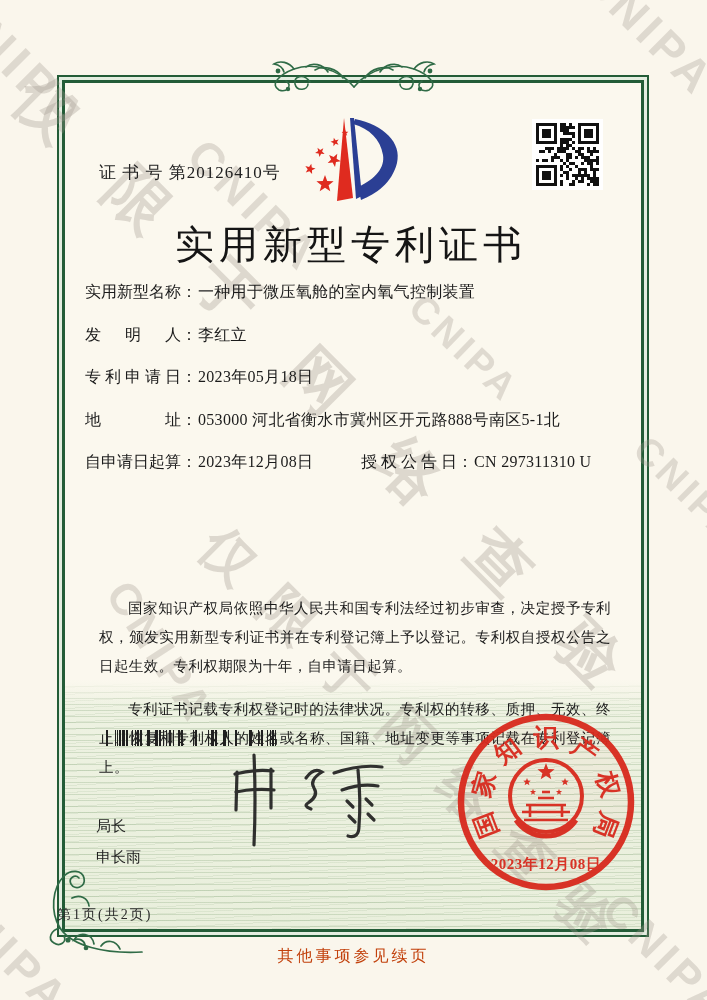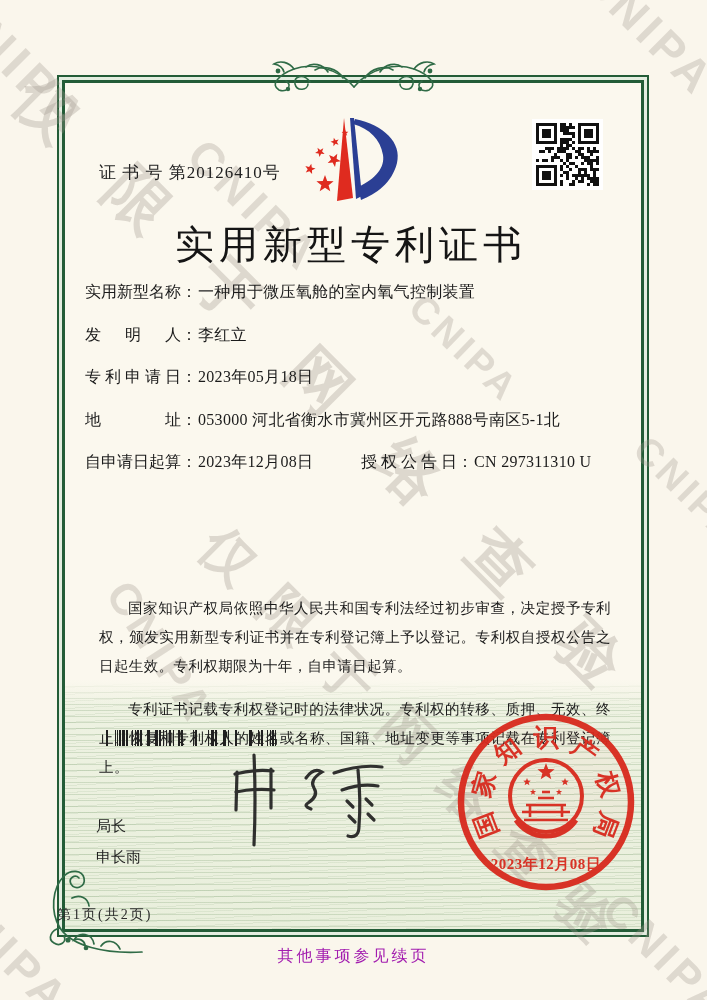--- a/index.html
+++ b/index.html
@@ -41,21 +41,21 @@
 
   .paras{left:85px;top:580px;width:540px;font-size:14.5px;line-height:29px;text-align:justify;color:#1a1a1a;letter-spacing:.4px;}
   .paras p{margin:14px;text-indent:2em;}
 
   .barcode{left:100px;top:730px;width:178px;height:16px;}
   .director{left:96px;top:786px;font-family:"Liberation Sans","DejaVu Sans",sans-serif;font-size:15px;line-height:31px;font-weight:500;color:#1d1d1d;margin-top:24px;}
   .sig{left:208px;top:748px;width:185px;height:105px;}
   .seal{left:452px;top:708px;width:188px;height:188px;opacity:.95;}
 
   .pagenum{left:57px;top:906px;width:588px;text-align:left;font-size:14px;letter-spacing:2px;color:#2a2a2a;}
-  .note{left:0;top:946px;width:707px;text-align:center;font-size:16px;letter-spacing:3px;color:#a21caf;}
+  .note{left:0;top:946px;width:707px;text-align:center;font-size:16px;letter-spacing:3px;color:#c2410c;}
 
   .ornament{z-index:4;}
 </style>
 </head>
 <body>
 
 <div class="wm wm-lat" style="left:-28px;top:-22px;font-size:50px;transform:rotate(45deg);letter-spacing:6px;">CNIPA</div>
 <div class="wm wm-lat" style="left:610px;top:-48px;font-size:46px;transform:rotate(45deg);letter-spacing:5px;">CNIPA</div>
 <div class="wm wm-cjk" style="left:55px;top:58px;font-size:62px;transform:rotate(45deg);letter-spacing:66px;">仅限于网络查验</div>
 <div class="wm wm-lat" style="left:215px;top:128px;font-size:46px;transform:rotate(45deg);letter-spacing:5px;">CNIPA</div>

